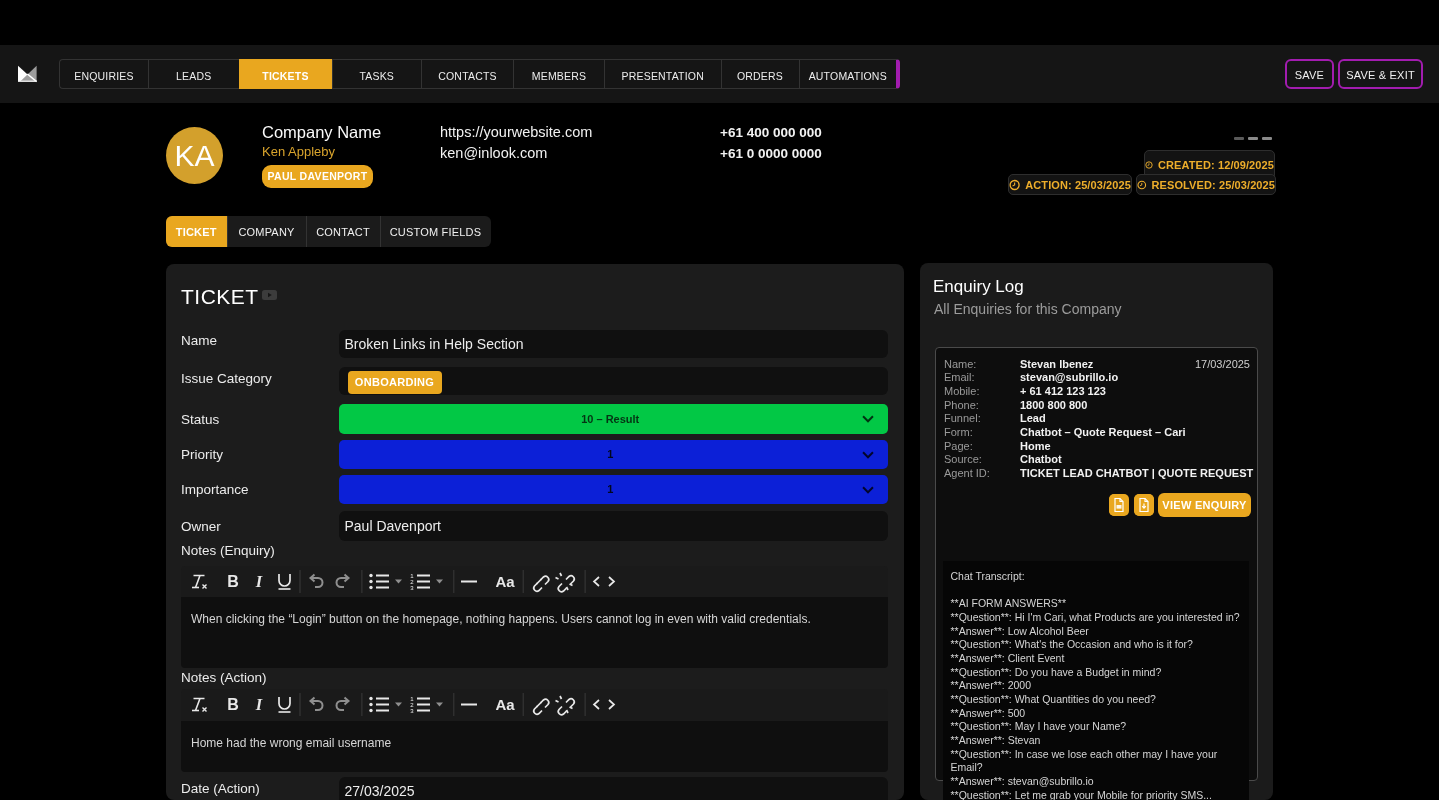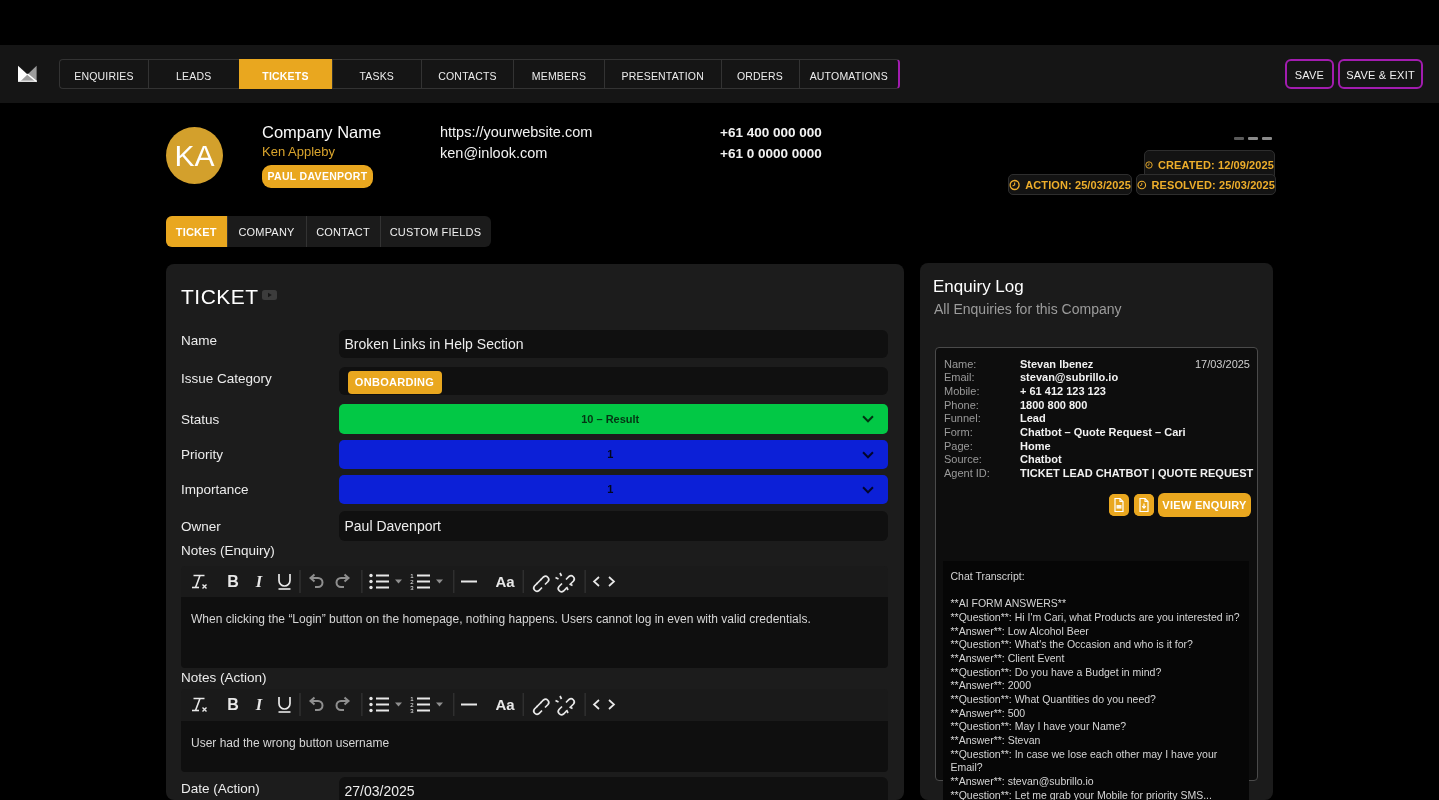--- a/index.html
+++ b/index.html
@@ -5,21 +5,21 @@
 * { margin:0; padding:0; box-sizing:border-box; }
 html,body { width:1439px; height:800px; background:#000; overflow:hidden;
   font-family:"Liberation Sans", sans-serif; }
 .abs { position:absolute; }
 
 #topbar { position:absolute; left:0; top:0; width:1439px; height:58px; background:#151515;margin-top:45px; }
 #navtabs { position:absolute; left:59px; top:14px; height:30px; display:flex; border-radius:4px; }
 #navtabs .t { height:30px; line-height:32px; text-align:center; color:#ededed;
   font-size:10.5px; letter-spacing:0.2px; border:1px solid #333; border-right:none; }
 #navtabs .t:first-child { border-radius:4px 0 0 4px; }
-#navtabs .t:last-child { border-right:2px solid #a21caf; border-radius:0 4px 4px 0; }
+#navtabs .t:last-child { border-right:4px solid #a21caf; border-radius:0 4px 4px 0; }
 #navtabs .t.sel { background:#e9a71f; border-color:#e9a71f; color:#fff; font-weight:bold; }
 .topbtn { position:absolute; top:14px; height:30px; line-height:28px; text-align:center;
   color:#f0f0f0; font-size:11px; letter-spacing:0.2px; border:2px solid #a21caf; border-radius:6px; }
 
 #avatar { position:absolute; left:166px; top:127px; width:57px; height:57px; border-radius:50%;
   background:#d3a02c; color:#fff; font-size:30px; text-align:center; line-height:58px; }
 .hline { position:absolute; color:#f2f2f2; font-size:14.5px; line-height:17px; }
 #badges .bdg { position:absolute; background:#131313; border:1px solid #2e2e2e; border-radius:5px;
   color:#eeae2b; font-weight:bold; font-size:11px; letter-spacing:0.1px;
   display:flex; align-items:center; justify-content:center; white-space:nowrap; }
@@ -248,21 +248,21 @@
           <path d="M1.5 -1.5 l3-3 a3.2 3.2 0 0 1 4.5 4.5 l-3 3"></path>
           <path d="M-2.5 2.5 L2.5 -2.5"></path>
         </g>
         <g stroke="#e8e8e8" stroke-width="1.7" fill="none" transform="translate(383,15.5)">
           <path d="M-2 2 l-3 3 a3.2 3.2 0 0 0 4.5 4.5 l3-3"></path>
           <path d="M2 -2 l3-3 a3.2 3.2 0 0 1 4.5 4.5 l-3 3"></path>
           <path d="M-5.5 -2.5 l-3-1.5 M-2.5 -5.5 l-1.5-3 M5.5 2.5 l3 1.5 M2.5 5.5 l1.5 3"></path>
         </g>
         <path d="M418 11 l-5 4.5 5 4.5 M428 11 l5 4.5 -5 4.5" stroke="#e8e8e8" stroke-width="1.7" fill="none"></path>
       </svg></div>
-  <div class="econt" style="height:51px">User had the wrong button username</div>
+  <div class="econt" style="height:51px">Home had the wrong email username</div>
 </div>
 <div class="lbl" style="top:781px">Date (Action)</div>
 <div class="fld" style="top:776.5px;height:28.5px;line-height:28.5px">27/03/2025</div>
 
 <div id="rpanel"></div>
 <div id="rtitle">Enquiry Log</div>
 <div id="rsub">All Enquiries for this Company</div>
 <div id="card"></div>
 <div id="details">
     <div class="drow" style="top:357.5px">Name:</div>

